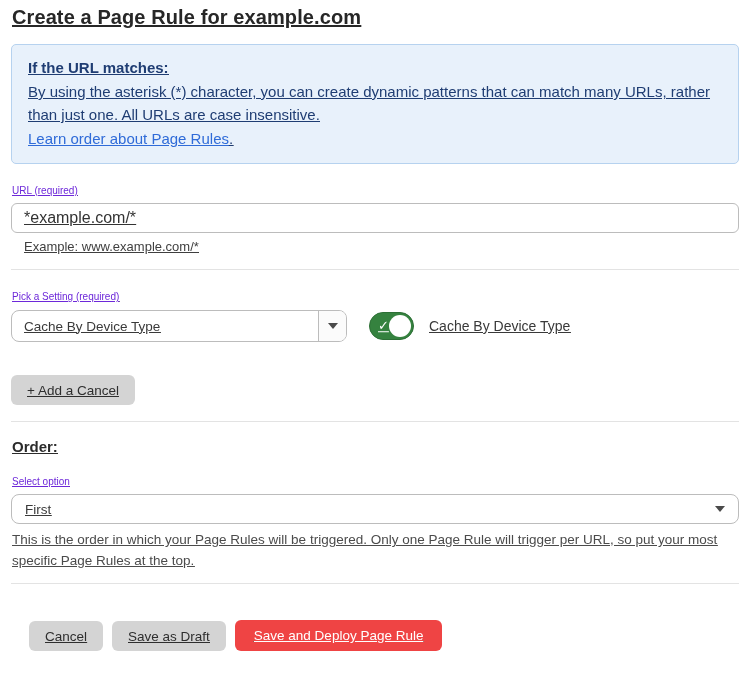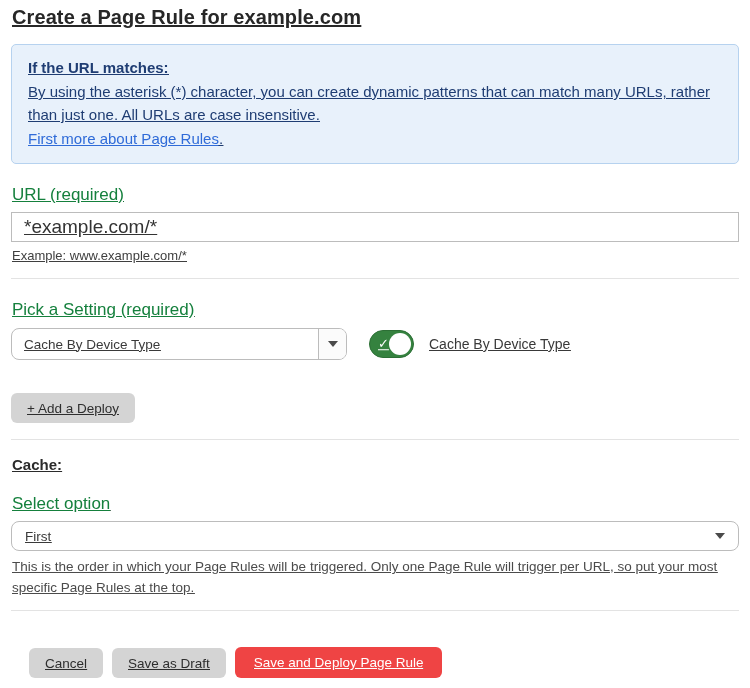--- a/index.html
+++ b/index.html
@@ -38,44 +38,44 @@
   .info-body { margin-top: 1px; max-width: 700px; }
   .info-link-line { margin-top: 1px; }
   .info-link {
     color: #2f6bd8;
     text-decoration: underline;
     cursor: pointer;
   }
   .info-link-suffix { color: #1f3d73; }
 
   .field-label {
-    font-size: 17px;
-    color: #15803d;
+    font-size: 10px;
+    color: #6d28d9;
     margin-left: 1px;
   }
   .lbl-url { margin-top: 21px; }
   .text-input {
     display: block;
     margin-top: 7px;
     width: 100%;
     height: 30px;
     border: 1px solid #bcbcbc;
-    border-radius: 0;
+    border-radius: 6px;
     padding: 0 12px;
     font-family: "Liberation Sans", "DejaVu Sans", sans-serif;
-    font-size: 19px;
+    font-size: 16px;
     color: #333333;
     background: #ffffff;
     outline: none;
   }
   .helper-text {
     margin-top: 6px;
     font-size: 13px;
     color: #3f3f3f;
-    margin-left: 1px;
+    margin-left: 13px;
   }
   .divider {
     border: none;
     border-top: 1px solid #e3e3e3;
     height: 0;
   }
   .div-1 { margin-top: 15px; }
   .div-2 { margin-top: 16px; }
   .div-3 { margin-top: 12px; }
 
@@ -225,21 +225,21 @@
 </head>
 <body>
 
 <div class="page">
 
   <h1 class="page-title">Create a Page Rule for example.com</h1>
 
   <div class="info-box">
     <div class="info-heading">If the URL matches:</div>
     <div class="info-body">By using the asterisk (*) character, you can create dynamic patterns that can match many URLs, rather than just one. All URLs are case insensitive.</div>
-    <div class="info-link-line"><a class="info-link">First more about Page Rules</a><span class="info-link-suffix">.</span></div>
+    <div class="info-link-line"><a class="info-link">Learn order about Page Rules</a><span class="info-link-suffix">.</span></div>
   </div>
 
   <div class="field-label lbl-url">URL (required)</div>
   <input type="text" class="text-input" value="*example.com/*" style="">
   <div class="helper-text">Example: www.example.com/*</div>
 
   <hr class="divider div-1">
 
 
   <div class="field-label lbl-pick">Pick a Setting (required)</div>
@@ -251,25 +251,25 @@
         <span class="caret"></span>
       </div>
     </div>
     <div class="toggle">
       <span class="toggle-check">✓</span>
       <span class="toggle-knob"></span>
     </div>
     <div class="toggle-label">Cache By Device Type</div>
   </div>
 
-  <button class="btn btn-gray btn-add">+ Add a Deploy</button>
+  <button class="btn btn-gray btn-add">+ Add a Cancel</button>
 
   <hr class="divider div-2">
 
-  <div class="section-heading h-order">Cache:</div>
+  <div class="section-heading h-order">Order:</div>
 
   <div class="field-label lbl-select">Select option</div>
 
   <div class="select-box">
     <span class="select-value">First</span>
     <span class="caret"></span>
   </div>
 
   <div class="order-helper">This is the order in which your Page Rules will be triggered. Only one Page Rule will trigger per URL, so put your most specific Page Rules at the top.</div>
 

